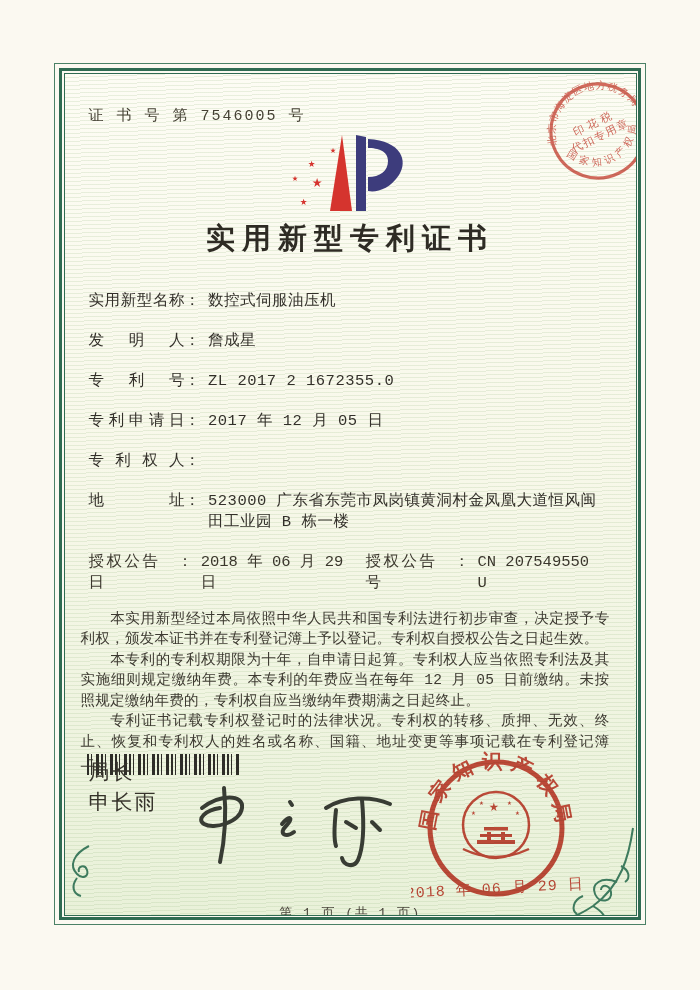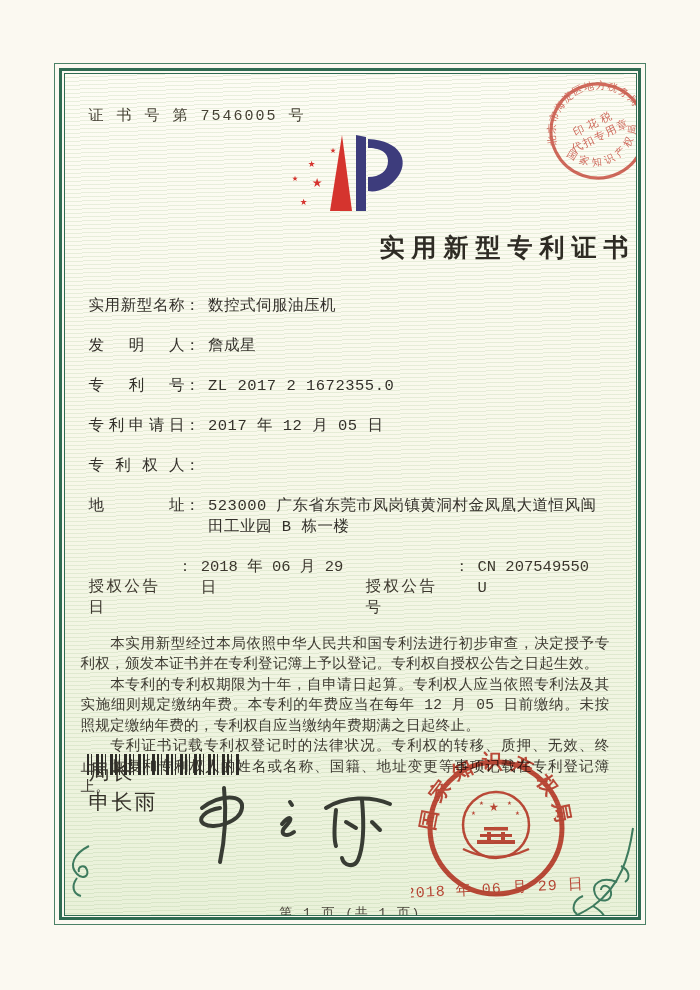--- a/index.html
+++ b/index.html
@@ -23,31 +23,31 @@
     position:relative;overflow:hidden;
     background:
       repeating-linear-gradient(178deg, rgba(150,185,130,0) 0 3px, rgba(150,185,130,0.20) 3px 4px),
       linear-gradient(180deg,#fdfcf4 0%,#f8f8ea 45%,#e9f1d9 100%);
   }
   .cert-no{
     margin:32px 0 0 24px;font-size:15px;letter-spacing:2px;color:#444033;
   }
   .logo{display:block;margin:2px auto 0;}
   .title{
-    text-align:right;margin-top:16px;font-size:25px;font-weight:700;
+    text-align:center;margin-top:4px;font-size:29px;font-weight:700;
     letter-spacing:7px;color:#2e2b24;
   }
   .fields{margin:32px 24px 0 24px;}
   .field-row{display:flex;margin-bottom:19px;font-size:15.5px;line-height:21px;color:#33302a;}
   .flabel{width:96px;text-align:justify;text-align-last:justify;flex:none;}
   .fcolon{flex:none;margin-right:8px;}
   .fvalue{flex:1;letter-spacing:0.5px;}
   .grant-row{display:flex;margin:2px 24px 0 24px;font-size:15.5px;line-height:21px;}
   .grant-right{margin-left:auto;padding-right:6px;display:flex;}
-  .glabel{letter-spacing:2.5px;margin-top:20px;}
+  .glabel{letter-spacing:2.5px;}
   .paras{margin:15px 26px 0 16px;}
   .paras p{margin:0;font-size:14.5px;line-height:20.5px;text-indent:2.05em;
     letter-spacing:0.3px;color:#3d3a31;text-align:justify;}
   .barcode{
     position:absolute;left:22px;top:680px;width:152px;height:21px;
     background:
       repeating-linear-gradient(90deg,#2e2d28 0 2px,transparent 2px 4px,
         #2e2d28 4px 5px,transparent 5px 9px,#2e2d28 9px 12px,transparent 12px 14px);
   }
   .officer{position:absolute;left:24px;top:685px;font-size:21px;line-height:30px;letter-spacing:2px;color:#35322a;}

